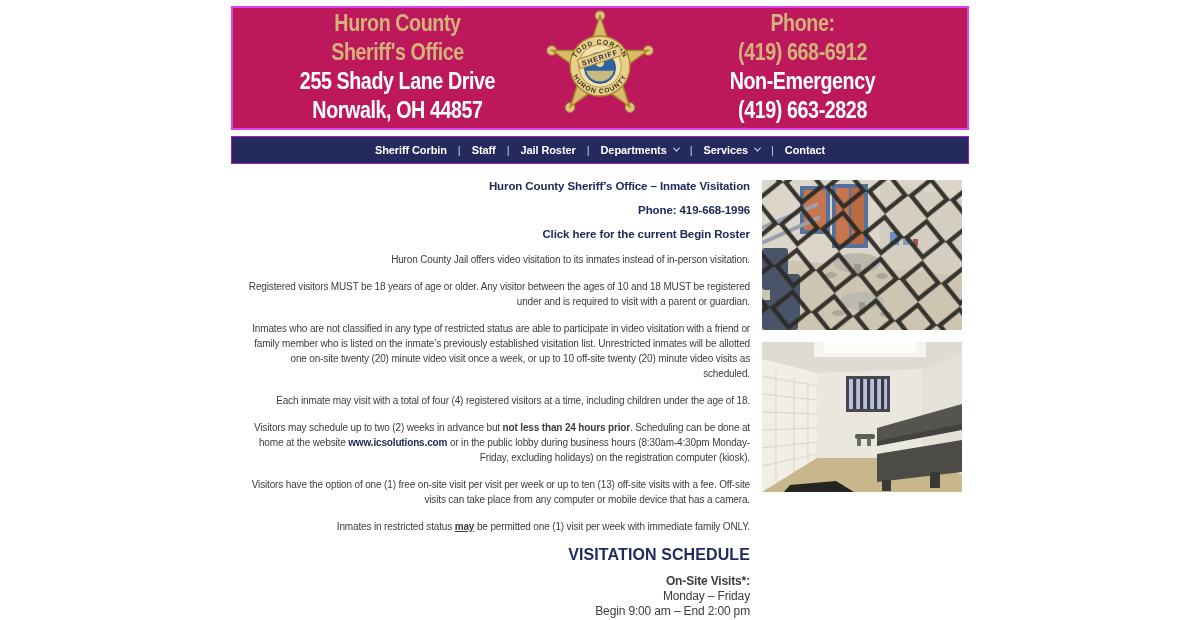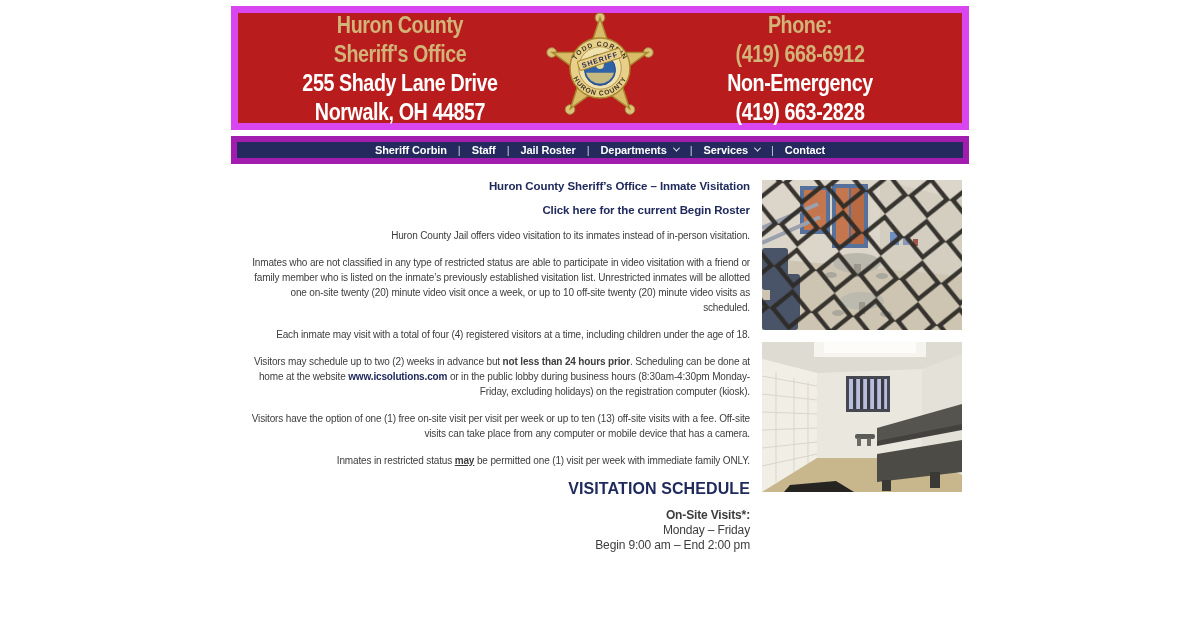--- a/index.html
+++ b/index.html
@@ -7,24 +7,24 @@
   body {
     background: #ffffff;
     font-family: "Liberation Sans", sans-serif;
     -webkit-font-smoothing: antialiased;
   }
   .site { width: 738px; margin: 0 auto; padding-top: 6px; }
 
   
   .masthead {
     height: 124px;
-    background: #b91c1c;
-    border: 7px solid #d946ef;
+    background: #be185d;
+    border: 2px solid #d946ef;
     display: flex;
-    align-items: center;
+    align-items: flex-end;
     justify-content: space-between;
     padding: 4px 26px;
   }
   .mast-col {
     flex: 1;
     text-align: center;
     font-weight: bold;
     font-size: 24px;
     line-height: 29px;
     letter-spacing: -0.5px;
@@ -34,21 +34,21 @@
   }
   .mast-col .gold  { color: #d2b478; }
   .mast-col .white { color: #ffffff; }
   .mast-badge { width: 128px; flex: 0 0 auto; display: flex; justify-content: center; }
 
   
   .navbar {
     margin-top: 6px;
     height: 28px;
     background: #242a5e;
-    border: 6px solid #a21caf;
+    border: 1px solid #a21caf;
     display: flex;
     align-items: center;
     justify-content: center;
     color: #ffffff;
   }
   .nav-item {
     color: #ffffff;
     font-weight: bold;
     font-size: 11px;
     letter-spacing: -0.1px;
@@ -182,23 +182,25 @@
         <span>Services</span>
         <span class="chev"></span>
       </a>
     <span class="nav-sep">|</span>
     <a class="nav-item">Contact</a>
   </nav>
 
   <main class="content">
     <div class="text-col">
       <h1 class="page-title">Huron County Sheriff’s Office – Inmate Visitation</h1>
+      <a class="navy-link">Phone: 419-668-1996</a>
       <a class="navy-link">Click here for the current Begin Roster</a>
 
       <p>Huron County Jail offers video visitation to its inmates instead of in-person visitation.</p>
+      <p>Registered visitors MUST be 18 years of age or older. Any visitor between the ages of 10 and 18 MUST be registered under and is required to visit with a parent or guardian.</p>
       <p>Inmates who are not classified in any type of restricted status are able to participate in video visitation with a friend or family member who is listed on the inmate’s previously established visitation list. Unrestricted inmates will be allotted one on-site twenty (20) minute video visit once a week, or up to 10 off-site twenty (20) minute video visits as scheduled.</p>
       <p>Each inmate may visit with a total of four (4) registered visitors at a time, including children under the age of 18.</p>
 
       <p><span>Visitors may schedule up to two (2) weeks in advance but </span><span class="b">not less than 24 hours prior</span><span>.  Scheduling can be done at home at the website </span><a class="inline-link">www.icsolutions.com</a><span> or in the public lobby during business hours (8:30am-4:30pm Monday-Friday, excluding holidays) on the registration computer (kiosk).</span></p>
 
       <p>Visitors have the option of one (1) free on-site visit per visit per week or up to ten (13) off-site visits with a fee. Off-site visits can take place from any computer or mobile device that has a camera.</p>
 
       <p><span>Inmates in restricted status </span><span class="bu">may</span><span> be permitted one (1) visit per week with immediate family ONLY.</span></p>
 
       <h2 class="sched-heading">VISITATION SCHEDULE</h2>

